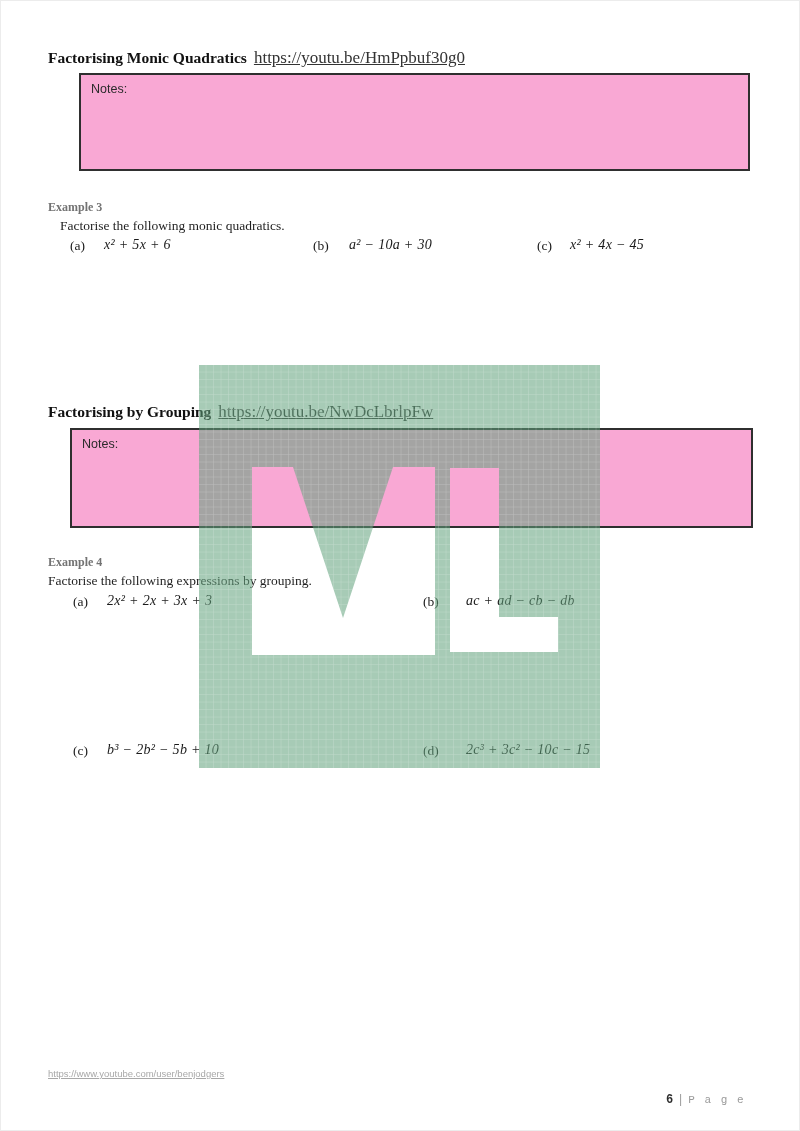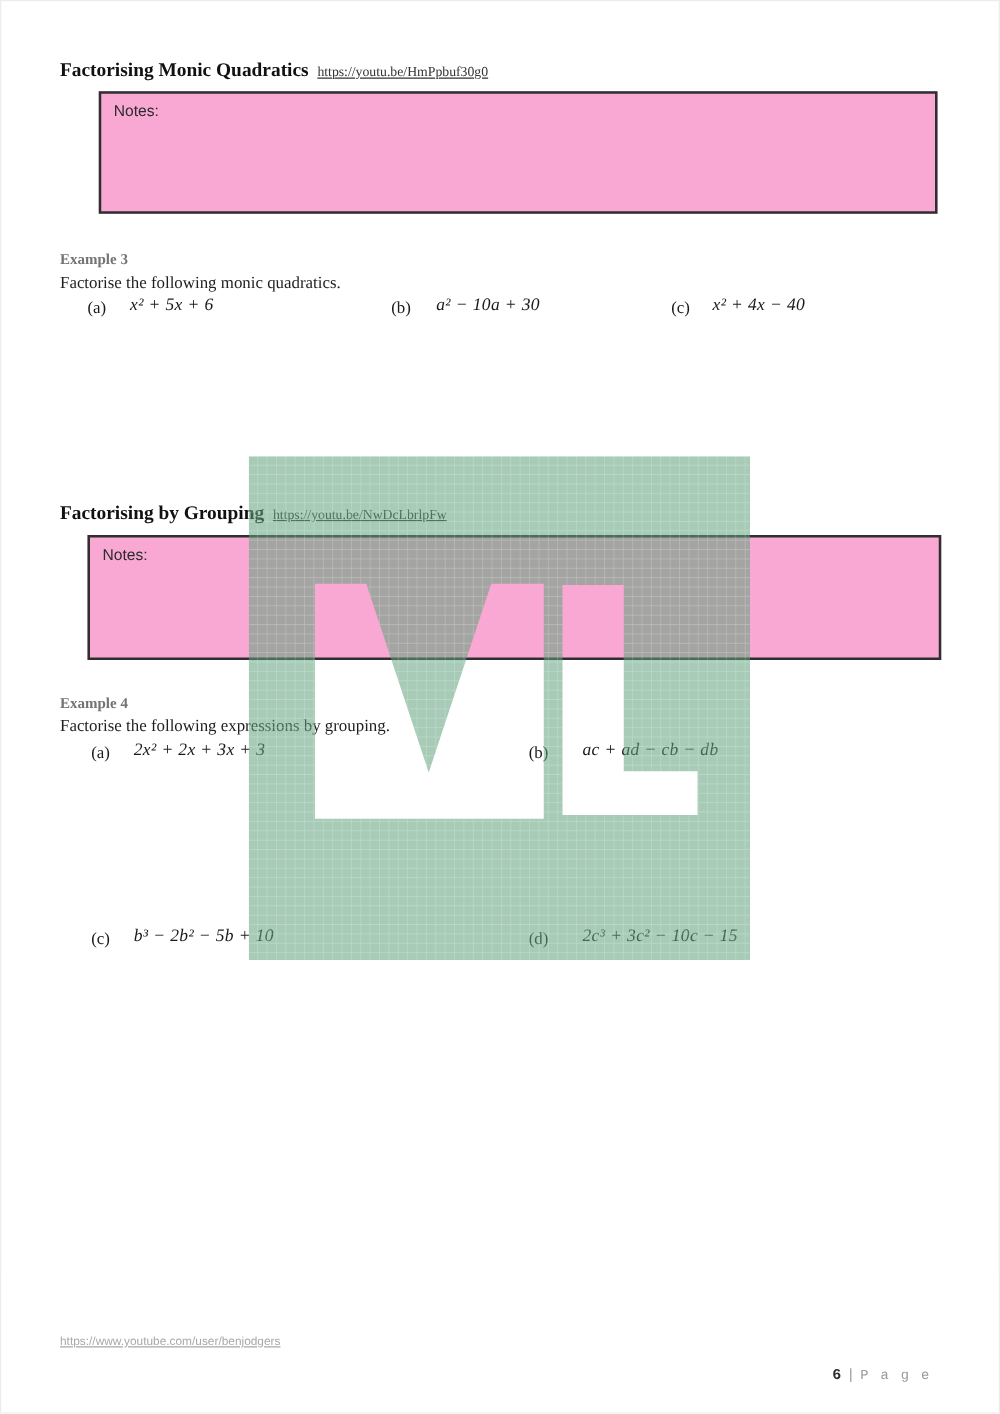--- a/index.html
+++ b/index.html
@@ -17,21 +17,21 @@
   
   .sec-heading { position: absolute; left: 48px; white-space: nowrap; }
   .sec-title {
     font-family: "Liberation Serif", serif;
     font-weight: bold;
     font-size: 15.5px;
     color: #111111;
   }
   .sec-link {
     font-family: "Liberation Serif", serif;
-    font-size: 11px;
+    font-size: 17px;
     color: #333333;
     text-decoration: underline;
     margin-left: 7px;
     cursor: pointer;
   }
 
   
   .notes-box {
     position: absolute;
     border: 2px solid #2f2f2f;
@@ -119,28 +119,28 @@
 
   <div class="sec-heading" style="top:48px;">
     <span class="sec-title">Factorising Monic Quadratics</span><a class="sec-link">https://youtu.be/HmPpbuf30g0</a>
   </div>
 
   <div class="notes-box" style="left:79px; top:73px; width:671px; height:98px;">
     <span class="notes-label">Notes:</span>
   </div>
 
   <div class="ex-title" style="top:200px;">Example 3</div>
-  <div class="ex-instr" style="top:218px;">Factorise the following monic quadratics.</div>
+  <div class="ex-instr" style="top:218px;margin-left:12px;">Factorise the following monic quadratics.</div>
 
   <span class="part-label" style="left:70px; top:238px;">(a)</span>
   <span class="part-expr" style="left:104px; top:237px;">x² + 5x + 6</span>
   <span class="part-label" style="left:313px; top:238px;">(b)</span>
   <span class="part-expr" style="left:349px; top:237px;">a² − 10a + 30</span>
   <span class="part-label" style="left:537px; top:238px;">(c)</span>
-  <span class="part-expr" style="left:570px; top:237px;">x² + 4x − 40</span>
+  <span class="part-expr" style="left:570px; top:237px;">x² + 4x − 45</span>
 
   <div class="sec-heading" style="top:402px;">
     <span class="sec-title">Factorising by Grouping</span><a class="sec-link">https://youtu.be/NwDcLbrlpFw</a>
   </div>
 
   <div class="notes-box" style="left:70px; top:428px; width:683px; height:100px;">
     <span class="notes-label">Notes:</span>
   </div>
 
   <div class="ex-title" style="top:555px;">Example 4</div>

